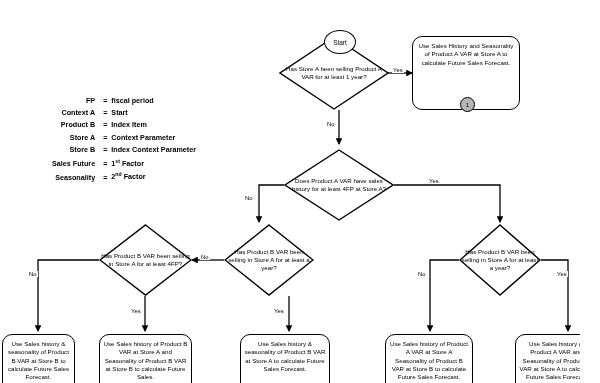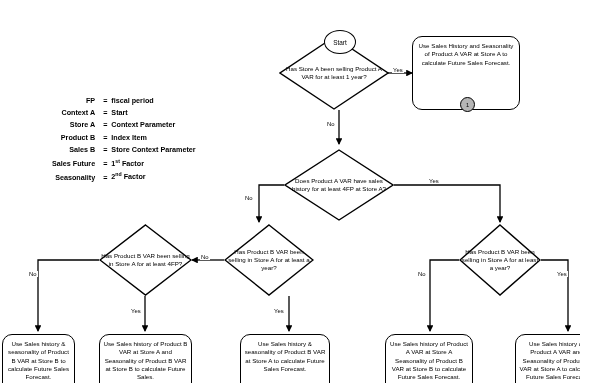--- a/index.html
+++ b/index.html
@@ -153,33 +153,33 @@
           <td class="k">FP</td>
           <td class="eq">=</td>
           <td class="v">fiscal period</td>
         </tr>
         <tr>
           <td class="k">Context A</td>
           <td class="eq">=</td>
           <td class="v">Start</td>
         </tr>
         <tr>
+          <td class="k">Product B</td>
+          <td class="eq">=</td>
+          <td class="v">Index Item</td>
+        </tr>
+        <tr>
           <td class="k">Store A</td>
           <td class="eq">=</td>
           <td class="v">Context Parameter</td>
         </tr>
         <tr>
-          <td class="k">Product B</td>
-          <td class="eq">=</td>
-          <td class="v">Index Item</td>
-        </tr>
-        <tr>
-          <td class="k">Sales B</td>
-          <td class="eq">=</td>
-          <td class="v">Store Context Parameter</td>
+          <td class="k">Store B</td>
+          <td class="eq">=</td>
+          <td class="v">Index Context Parameter</td>
         </tr>
         <tr>
           <td class="k">Sales Future</td>
           <td class="eq">=</td>
           <td class="v"><span>1</span><sup>st</sup><span> Factor</span></td>
         </tr>
         <tr>
           <td class="k">Seasonality</td>
           <td class="eq">=</td>
           <td class="v"><span>2</span><sup>nd</sup><span> Factor</span></td>

